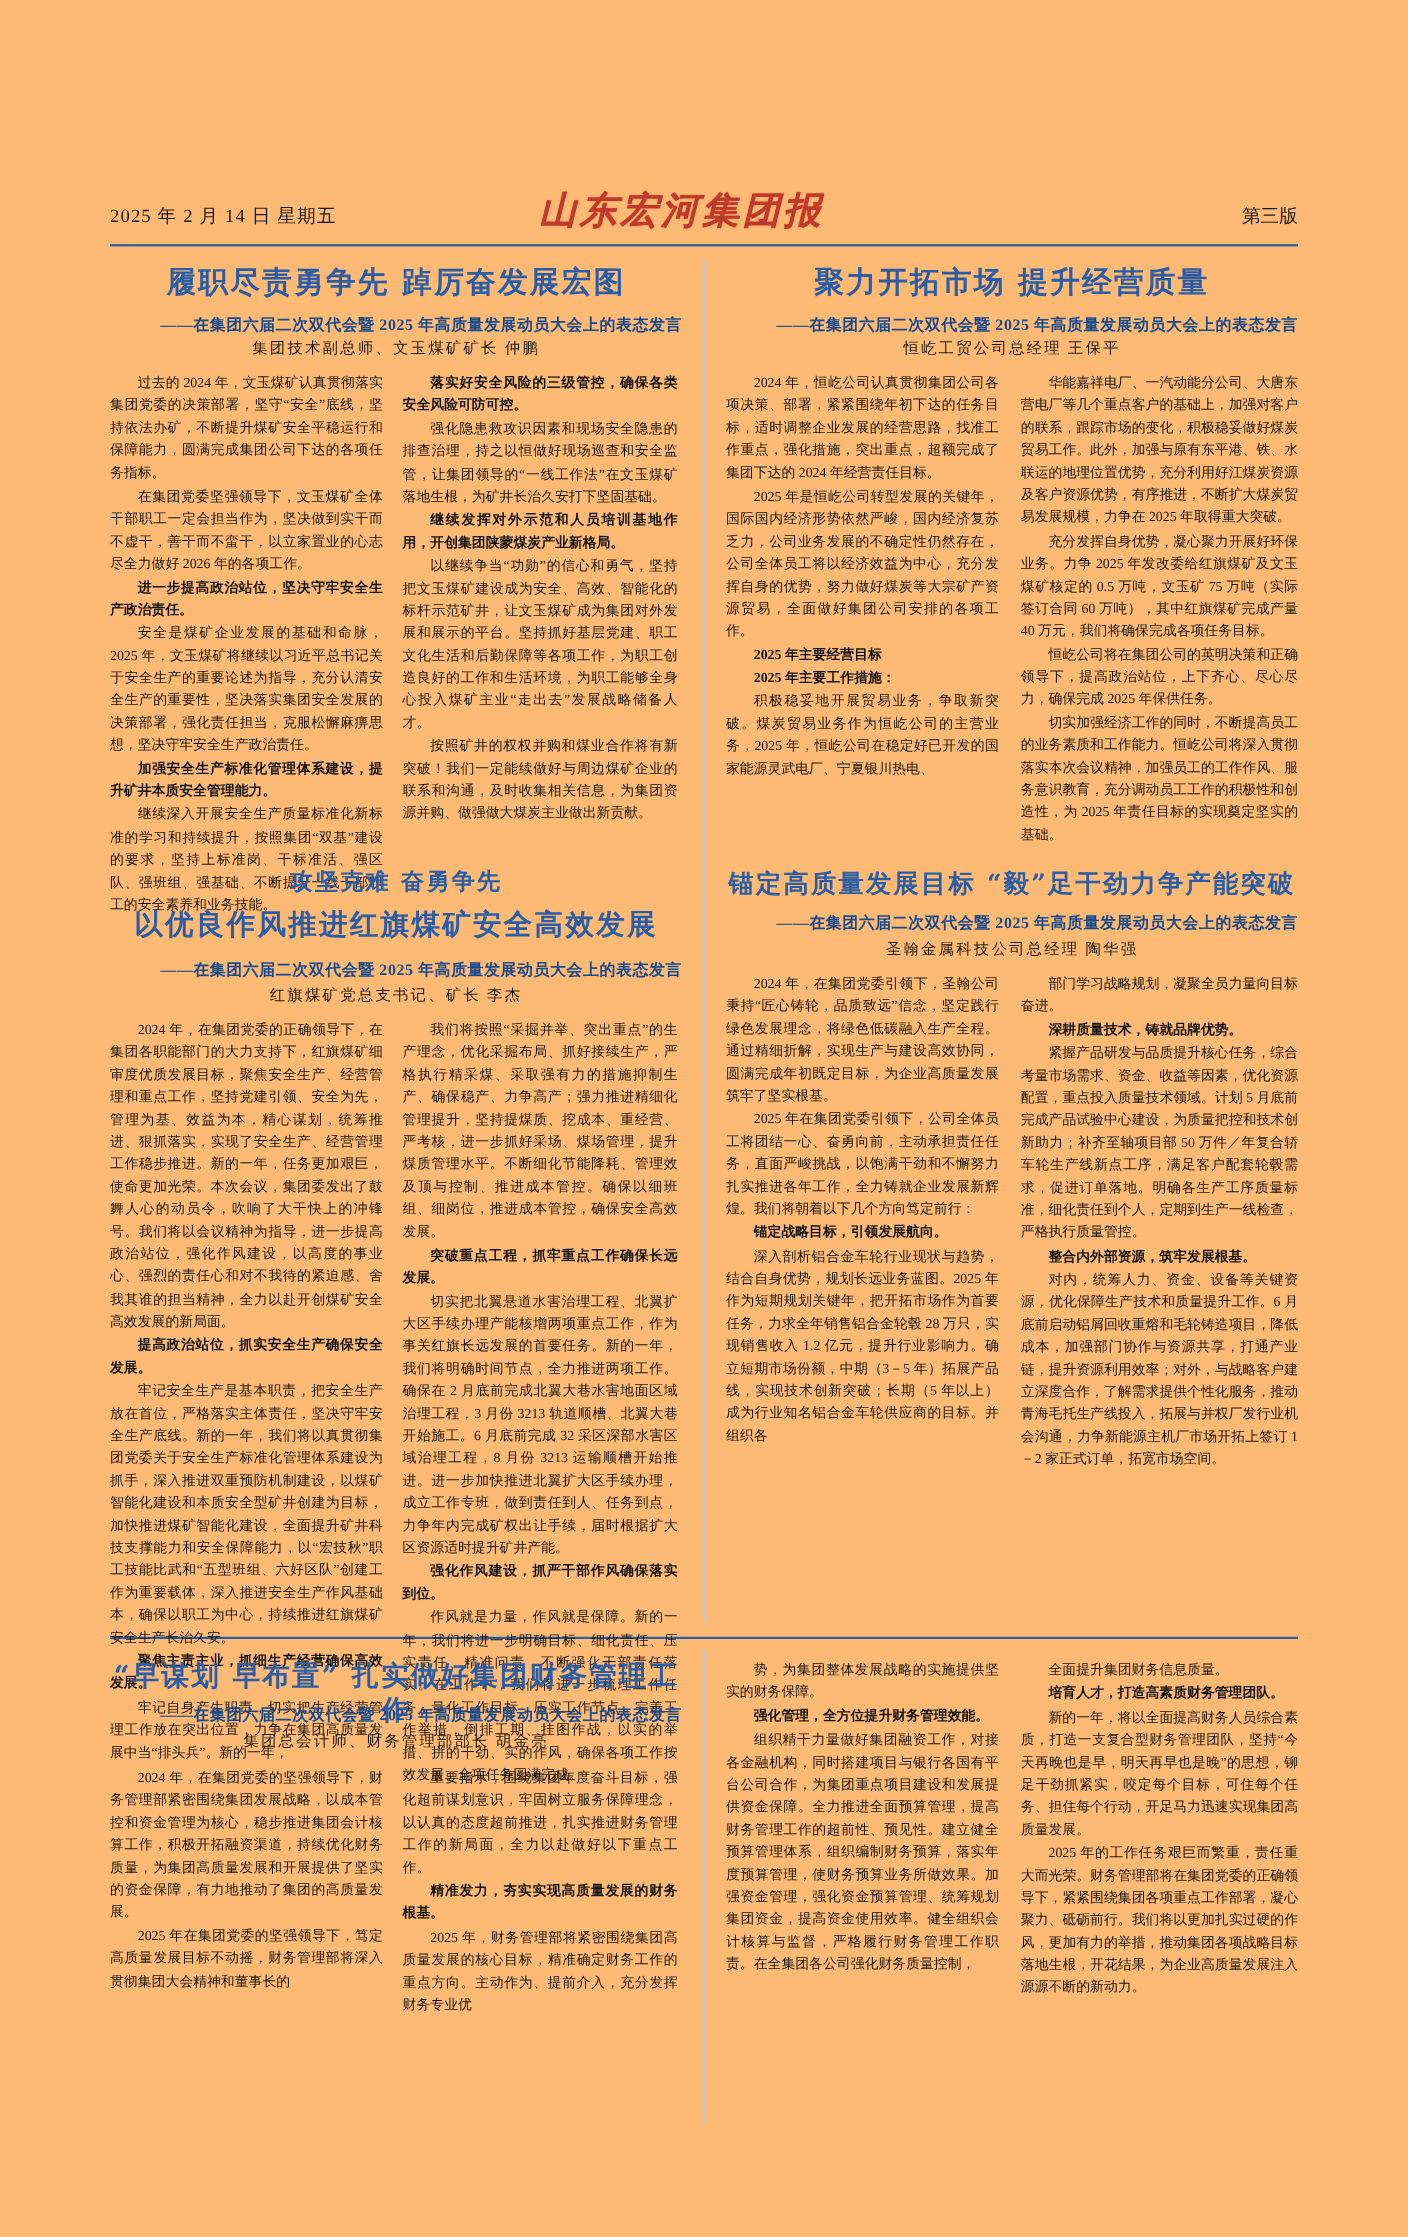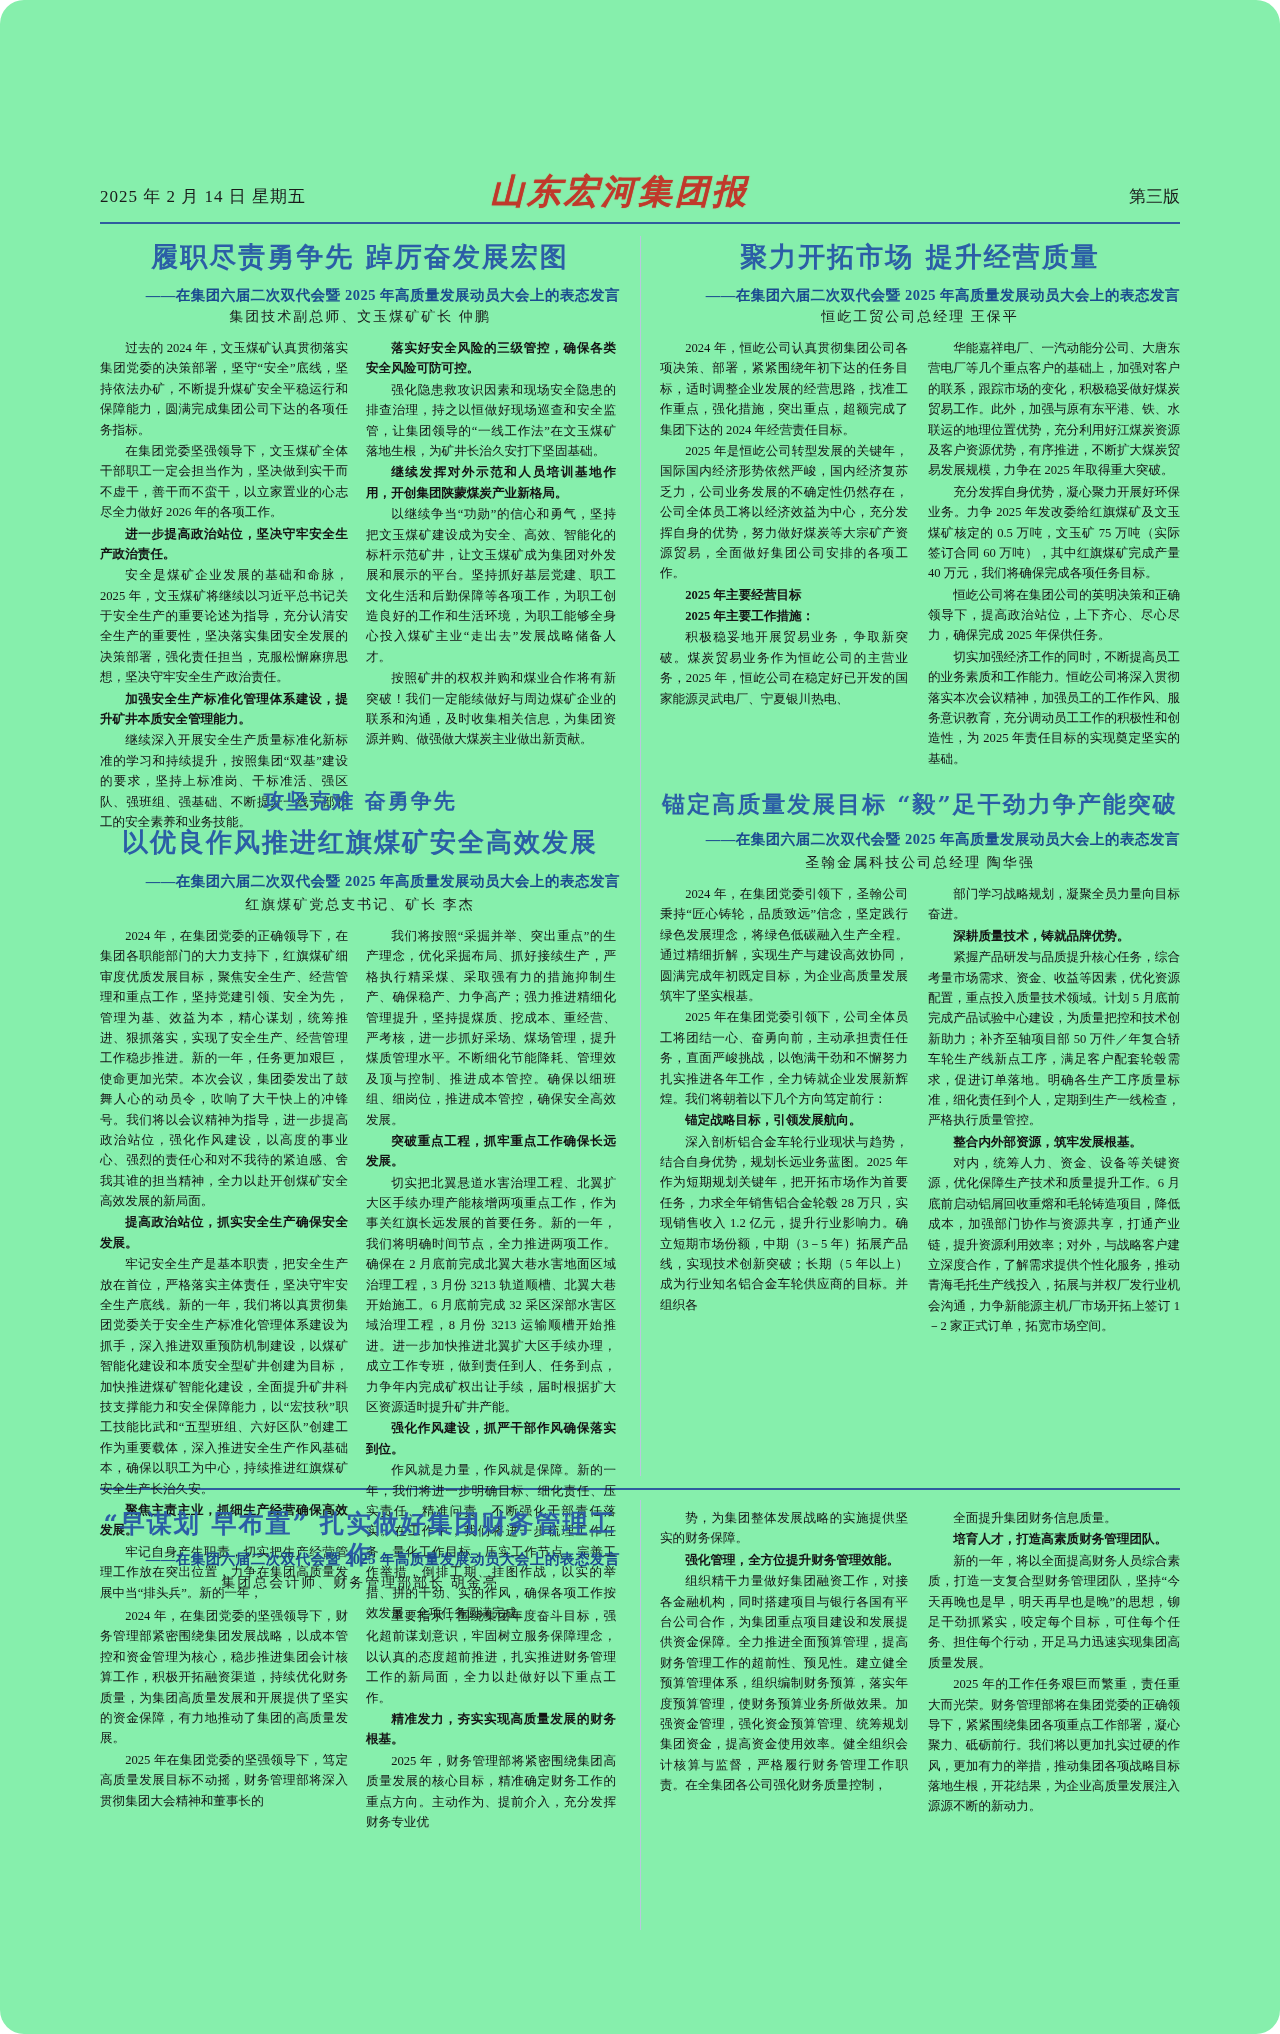--- a/index.html
+++ b/index.html
@@ -13,22 +13,21 @@
     font-family: "Liberation Serif", "DejaVu Serif", serif;
     color: #111;
     position: relative;
     overflow: hidden;
   }
   .page {
     position: absolute;
     left: 0; top: 0;
     width: 1280px;
     height: 2034px;
-    background: #86efac;
-    border-radius: 24px;
+    background: #fdba74;
   }
   
   .masthead {
     position: absolute;
     left: 100px;
     top: 175px;
     width: 1080px;
     height: 46px;
   }
   .masthead .date {
@@ -122,21 +121,21 @@
   #art1-c1   { left:100px; top:338px; width:248px; }
   #art1-c2   { left:366px; top:338px; width:250px; }
 
   #art2-head { position:absolute; left:660px; top:240px; width:520px; font-size:27px; }
   #art2-sub  { position:absolute; left:660px; top:282px; width:520px; }
   #art2-by   { position:absolute; left:660px; top:302px; width:520px; }
   #art2-c1   { left:660px; top:338px; width:248px; }
   #art2-c2   { left:928px; top:338px; width:252px; }
 
   #art3-head1 { position:absolute; left:100px; top:788px; width:520px; font-size:21px; }
-  #art3-head2 { position:absolute; left:100px; top:826px; width:520px; font-size:26px; }
+  #art3-head2 { position:absolute; left:100px; top:826px; width:520px; font-size:26px;font-family:Liberation Mono, monospace; }
   #art3-sub   { position:absolute; left:100px; top:868px; width:520px; }
   #art3-by    { position:absolute; left:100px; top:890px; width:520px; }
   #art3-c1    { left:100px; top:926px; width:248px; }
   #art3-c2    { left:366px; top:926px; width:250px; }
 
   #art4-head { position:absolute; left:660px; top:790px; width:520px; font-size:23px; }
   #art4-sub  { position:absolute; left:660px; top:826px; width:520px; }
   #art4-by   { position:absolute; left:660px; top:848px; width:520px; }
   #art4-c1   { left:660px; top:884px; width:248px; }
   #art4-c2   { left:928px; top:884px; width:252px; }

